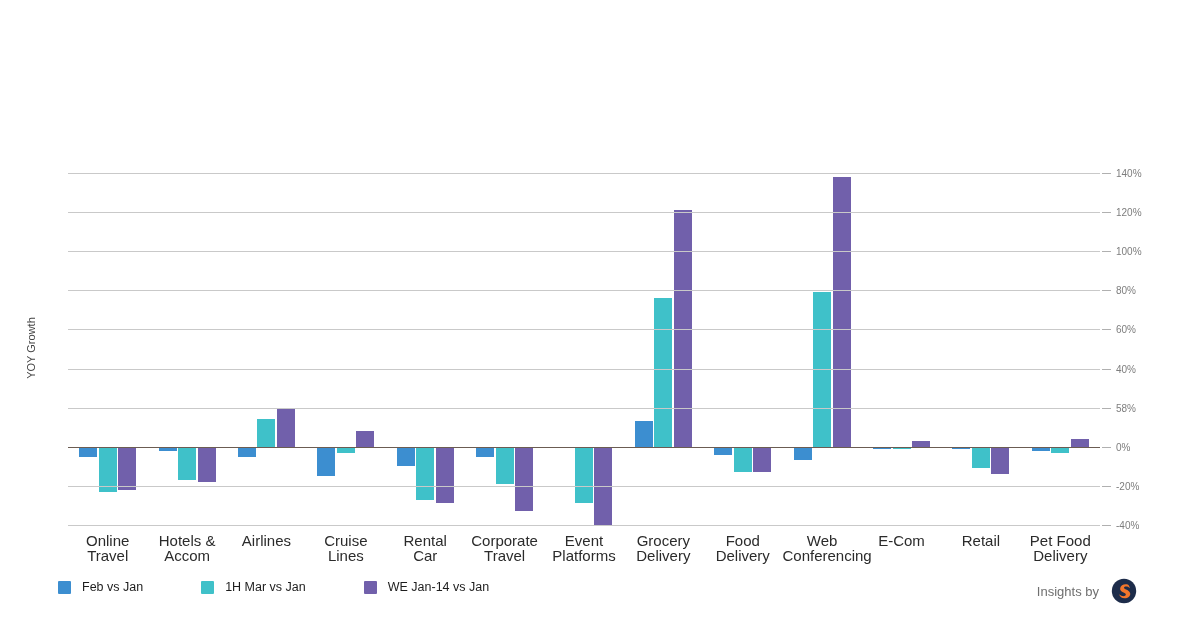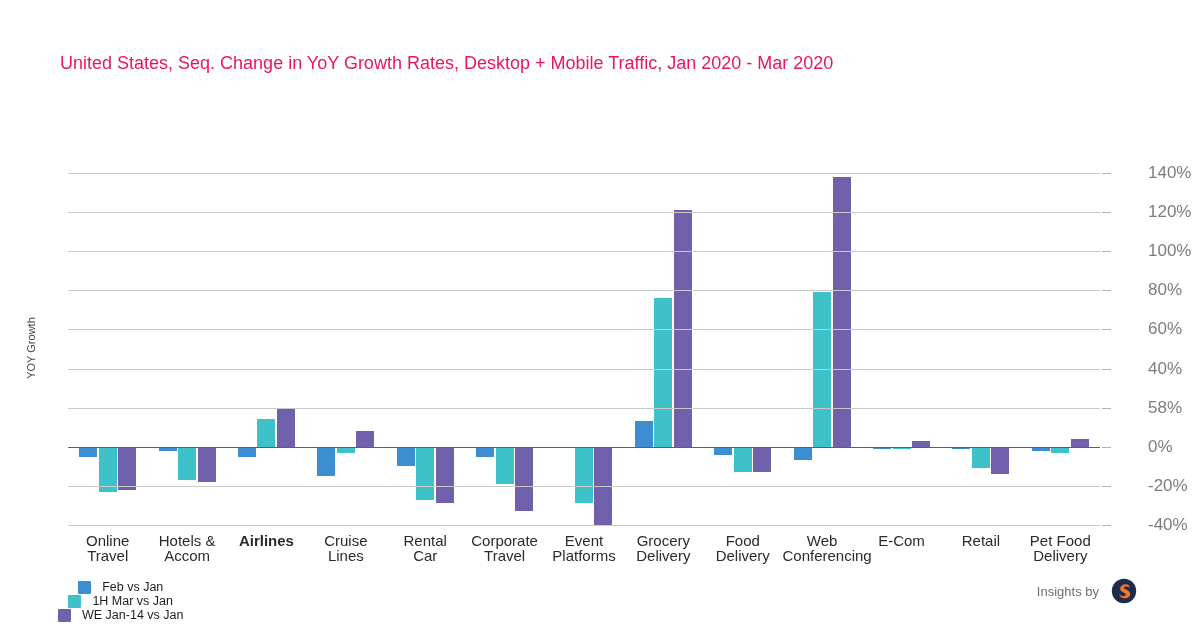--- a/index.html
+++ b/index.html
@@ -38,55 +38,54 @@
   .gridline {
     position: absolute; left: 0; width: 100%; height: 1px;
     background: #c9c9c9;
   }
   .gridline.zero { background: #6b5c52; height: 1px; }
   .tick-stub {
     position: absolute; width: 9px; height: 1px; background: #b0b0b0;
     left: 1034px;
   }
   .tick-label {
-    position: absolute; left: 1048px; font-size: 17px; color: #7d7d7d;
-    transform: translateY(-50%); white-space: nowrap; margin-left: 32px;
+    position: absolute; left: 1048px; font-size: 10px; color: #7d7d7d;
+    transform: translateY(-50%); white-space: nowrap;
   }
 
   
   .groups { position: absolute; left: 0; top: 0; width: 100%; height: 100%; }
   .group { position: absolute; top: 0; height: 100%; }
   .bar { position: absolute; }
 
   
   .xlabels { position: absolute; left: 68px; top: 533px; width: 1032px; height: 36px; }
   .xlabel {
     position: absolute; top: 0; text-align: center;
     font-size: 15px; color: #2b2b2b; line-height: 15px;
   }
 
   
-  .legend { position: absolute; left: 58px; top: 580px; display: flex; align-items: center; flex-direction: column; }
+  .legend { position: absolute; left: 58px; top: 580px; display: flex; align-items: center; }
   .legend-item { display: flex; align-items: center; margin-right: 58px; }
   .legend-swatch { width: 13px; height: 13px; margin-right: 11px; border-radius: 1px; }
   .legend-label { font-size: 12.5px; color: #1d1d1d; white-space: nowrap; }
 
   
   .brand { position: absolute; right: 58px; top: 578px; display: flex; align-items: center; }
   .brand-prefix { font-size: 13px; color: #6f6f6f; margin-right: 12px; white-space: nowrap; }
   .brand-logo { display: flex; align-items: center; }
   .brand-name { font-size: 23px; font-weight: bold; color: #1d2c4a; letter-spacing: -0.4px; white-space: nowrap; }
 </style>
 </head>
 <body>
 
 <div class="page">
 
   <div class="header">
-    <div class="chart-subtitle">United States, Seq. Change in YoY Growth Rates, Desktop + Mobile Traffic, Jan 2020 - Mar 2020</div>
   </div>
 
   <div class="plot-wrap">
     <div class="y-axis-title">YOY Growth</div>
     <div class="plot" id="plot">
       <div class="groups" id="groups">
           <div class="group" style="left: 0px; width: 79.3846px;">
             <div class="bar" title="Online Travel — Feb vs Jan: -5%" style="left: 11.1923px; width: 18px; top: 273.778px; height: 9.77778px; background: rgb(60, 142, 208);"></div>
             <div class="bar" title="Online Travel — 1H Mar vs Jan: -23%" style="left: 30.6923px; width: 18px; top: 273.778px; height: 44.9778px; background: rgb(63, 193, 201);"></div>
             <div class="bar" title="Online Travel — WE Mar-14 vs Jan: -22%" style="left: 50.1923px; width: 18px; top: 273.778px; height: 43.0222px; background: rgb(113, 96, 171);"></div>
@@ -185,21 +184,21 @@
       </div>
     <div class="xlabels" id="xlabels">
         <div class="xlabel" style="left: 0px; width: 79.3846px;">
           <div>Online</div>
           <div>Travel</div>
         </div>
         <div class="xlabel" style="left: 79.3846px; width: 79.3846px;">
           <div>Hotels &amp;</div>
           <div>Accom</div>
         </div>
-        <div class="xlabel" style="left: 158.769px; width: 79.3846px; font-weight: bold;">
+        <div class="xlabel" style="left: 158.769px; width: 79.3846px;">
           <div>Airlines</div>
         </div>
         <div class="xlabel" style="left: 238.154px; width: 79.3846px;">
           <div>Cruise</div>
           <div>Lines</div>
         </div>
         <div class="xlabel" style="left: 317.538px; width: 79.3846px;">
           <div>Rental</div>
           <div>Car</div>
         </div>

